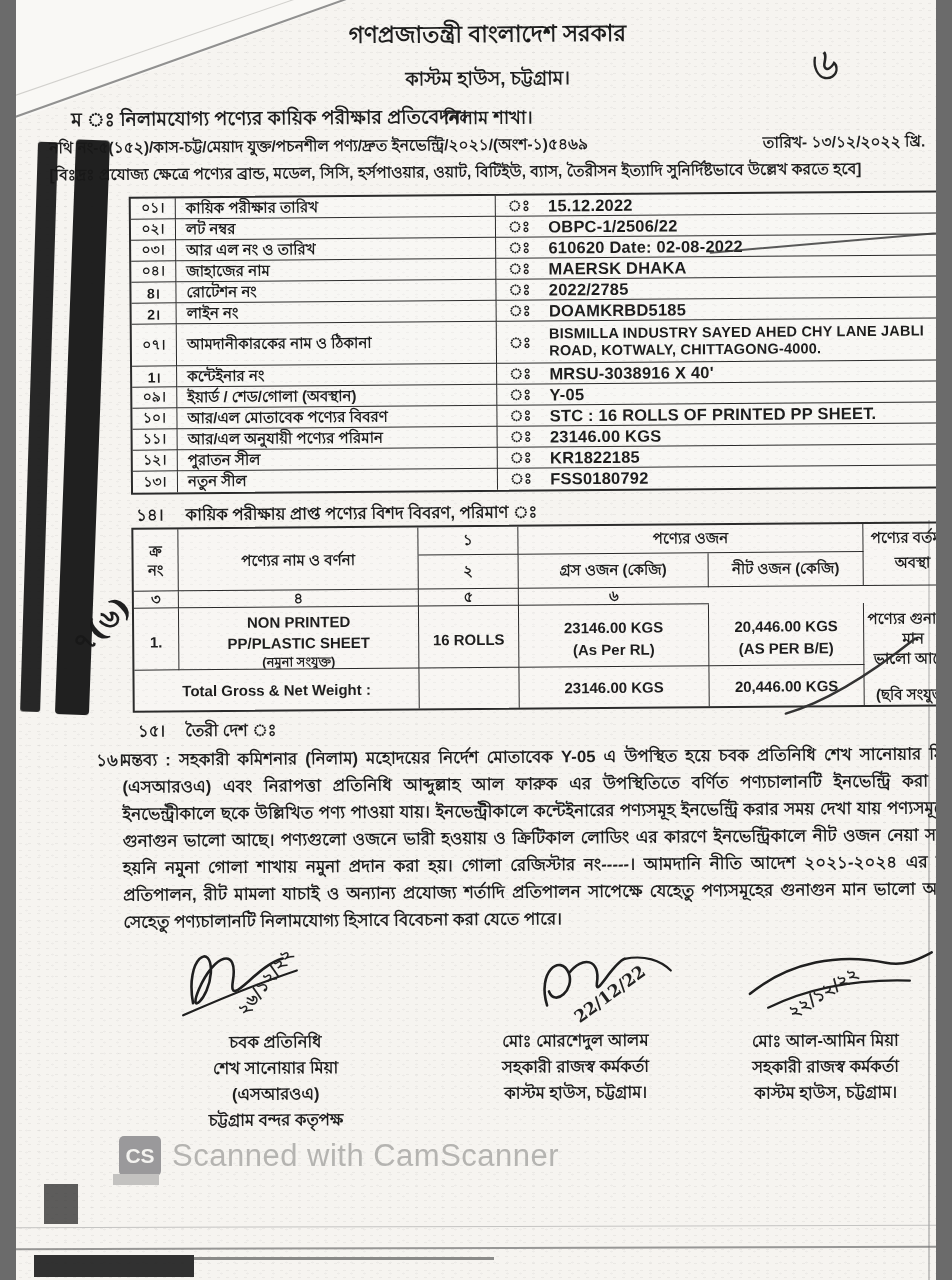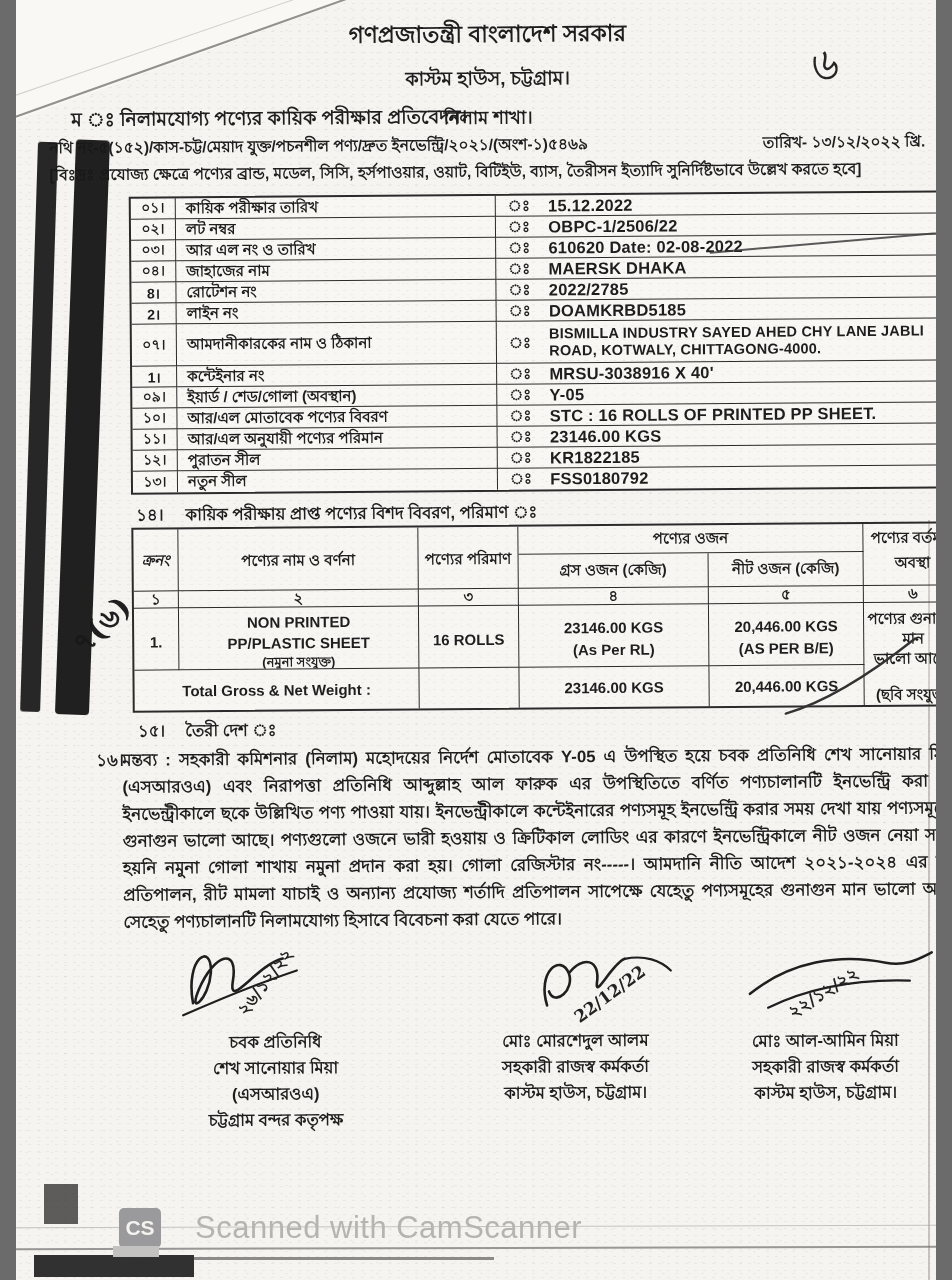--- a/index.html
+++ b/index.html
@@ -42,21 +42,21 @@
   .t2title{position:absolute;top:500px;left:120px;font-size:16.5px;font-weight:700;}
   .t2title .no{margin-right:22px;}
   .t2{position:absolute;top:525px;left:115px;width:828px;border:2px solid #2b2b2b;
       display:grid;grid-template-columns:45px 240px 100px 190px 155px 1fr;
       grid-template-rows:28px 34px 17px 62px 40px;background:rgba(255,255,255,.22);}
   .t2 > div{border-right:1.6px solid #2b2b2b;border-bottom:1.6px solid #2b2b2b;
       display:flex;align-items:center;justify-content:center;text-align:center;overflow:hidden;
       font-size:15px;font-weight:700;}
   .t2 > div.nr{border-right:none;}
   .t2 > div.nb{border-bottom:none;}
-  .h-sl{grid-row:1/3;grid-column:1;flex-direction:row;line-height:19px;font-style:italic;}
+  .h-sl{grid-row:1/3;grid-column:1;flex-direction:column;line-height:19px;}
   .h-name{grid-row:1/3;grid-column:2;align-items:flex-start;padding-top:4px;}
   .h-qty{grid-row:1/3;grid-column:3;align-items:flex-start;padding-top:4px;}
   .h-wt{grid-row:1;grid-column:4/6;}
   .h-gross{grid-row:2;grid-column:4;font-size:14px;}
   .h-net{grid-row:2;grid-column:5;font-size:14px;}
   .h-st{grid-row:1/3;grid-column:6;align-items:flex-end;padding-bottom:8px;font-size:13.5px;}
   .numrow{font-size:12px;}
   .d-sl{grid-row:4;grid-column:1;align-items:flex-start;padding-top:6px;font-size:16px;}
   .d-name{grid-row:4;grid-column:2;flex-direction:column;justify-content:flex-start;padding-top:6px;font-size:16.5px;line-height:21px;}
   .d-name .bn{font-size:13px;line-height:17px;}
@@ -100,25 +100,25 @@
   .pen1{position:absolute;top:243px;left:695px;width:272px;height:2.2px;background:#3c3c3c;
     transform:rotate(-4.5deg);border-radius:2px;opacity:.85;z-index:4;}
   .pen2{position:absolute;top:638px;left:762px;z-index:4;}
   .edgeline{position:absolute;top:520px;right:6px;width:1.6px;height:760px;background:#9a9a9a;opacity:.55;}
   .smear1{position:absolute;top:1226px;left:0;width:952px;height:1.4px;background:#a3a3a3;opacity:.6;transform:rotate(-.15deg);}
   .smear2{position:absolute;top:1247px;left:0;width:952px;height:2.2px;background:#6f6f6f;opacity:.7;transform:rotate(-.15deg);}
   .botblock{position:absolute;top:1255px;left:18px;width:160px;height:22px;background:#1c1c1c;opacity:.9;}
   .botblock2{position:absolute;top:1257px;left:178px;width:300px;height:3px;background:#444;opacity:.6;}
   .graybox{position:absolute;top:1184px;left:28px;width:34px;height:40px;background:#2a2a2a;opacity:.75;filter:blur(.6px);}
   
-  .camfoot{position:absolute;top:1208px;left:103px;display:flex;align-items:center;z-index:5;}
+  .camfoot{position:absolute;top:1136px;left:103px;display:flex;align-items:center;z-index:5;}
   .cslogo{width:42px;height:40px;background:#9a999b;border-radius:5px;color:#f4f3f0;
     display:flex;align-items:center;justify-content:center;font-size:21px;font-weight:700;position:relative;}
   .cslogo::after{content:"";position:absolute;left:-6px;bottom:-9px;width:46px;height:11px;background:#c3c2c0;}
-  .camtext{margin-left:34px;font-size:31px;color:#b5b4b1;font-weight:400;letter-spacing:.5px;}
+  .camtext{margin-left:11px;font-size:31px;color:#b5b4b1;font-weight:400;letter-spacing:.5px;}
 </style>
 </head>
 <body>
 
 <div class="page">
 
   <div class="stripe a"></div>
   <div class="stripe b"></div>
   <div class="fold"></div>
   <div class="foldline"></div>
@@ -239,21 +239,20 @@
     <div class="t2title">
       <span class="no">১৪।</span><span>কায়িক পরীক্ষায় প্রাপ্ত পণ্যের বিশদ বিবরণ, পরিমাণ ঃ</span>
     </div>
 
     <div class="t2">
       <div class="h-sl">
         <span>ক্র</span>
         <span>নং</span>
       </div>
       <div class="h-name">পণ্যের নাম ও বর্ণনা</div>
-      <div class="h-qty">পণ্যের পরিমাণ</div>
       <div class="h-wt">পণ্যের ওজন</div>
       <div class="h-gross">গ্রস ওজন (কেজি)</div>
       <div class="h-net">নীট ওজন (কেজি)</div>
       <div class="h-st nr">পণ্যের বর্তমান অবস্থা</div>
 
       <div class="numrow">১</div>
       <div class="numrow">২</div>
       <div class="numrow">৩</div>
       <div class="numrow">৪</div>
       <div class="numrow">৫</div>

